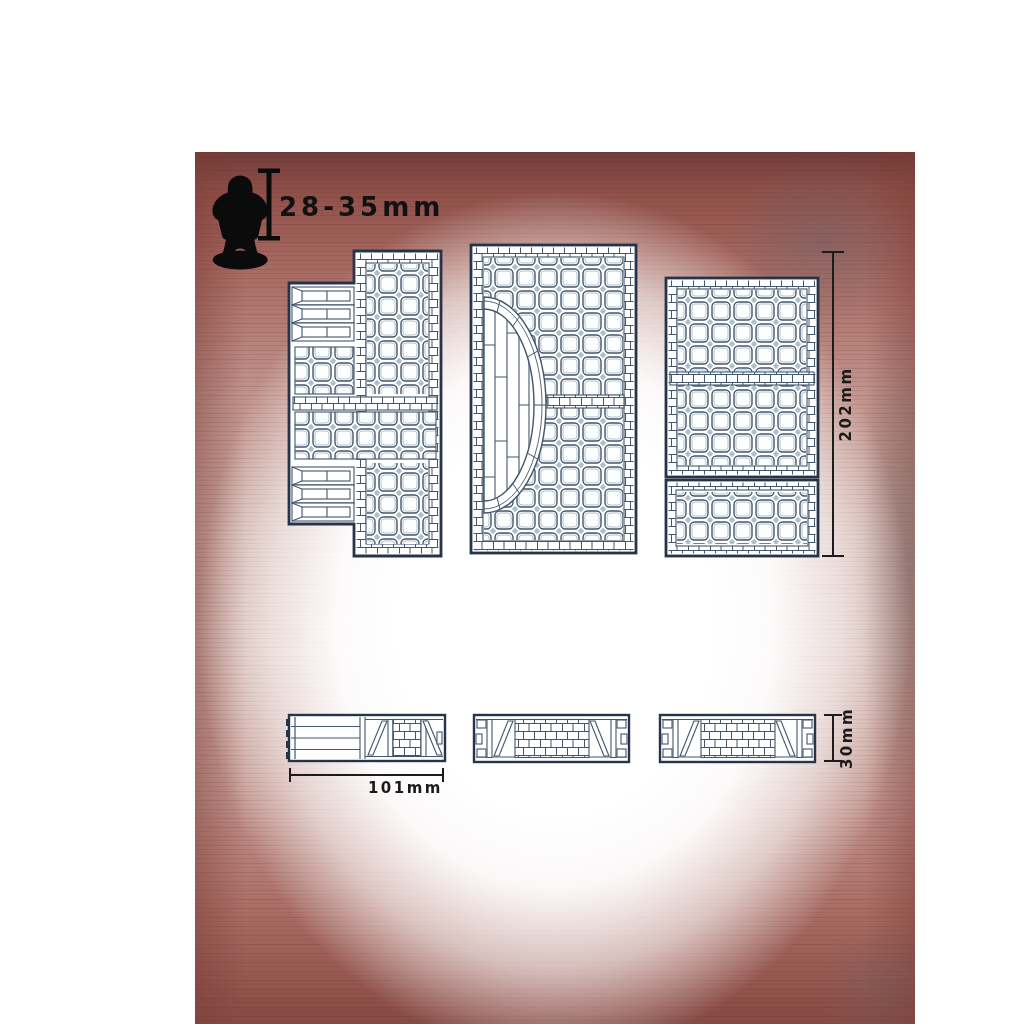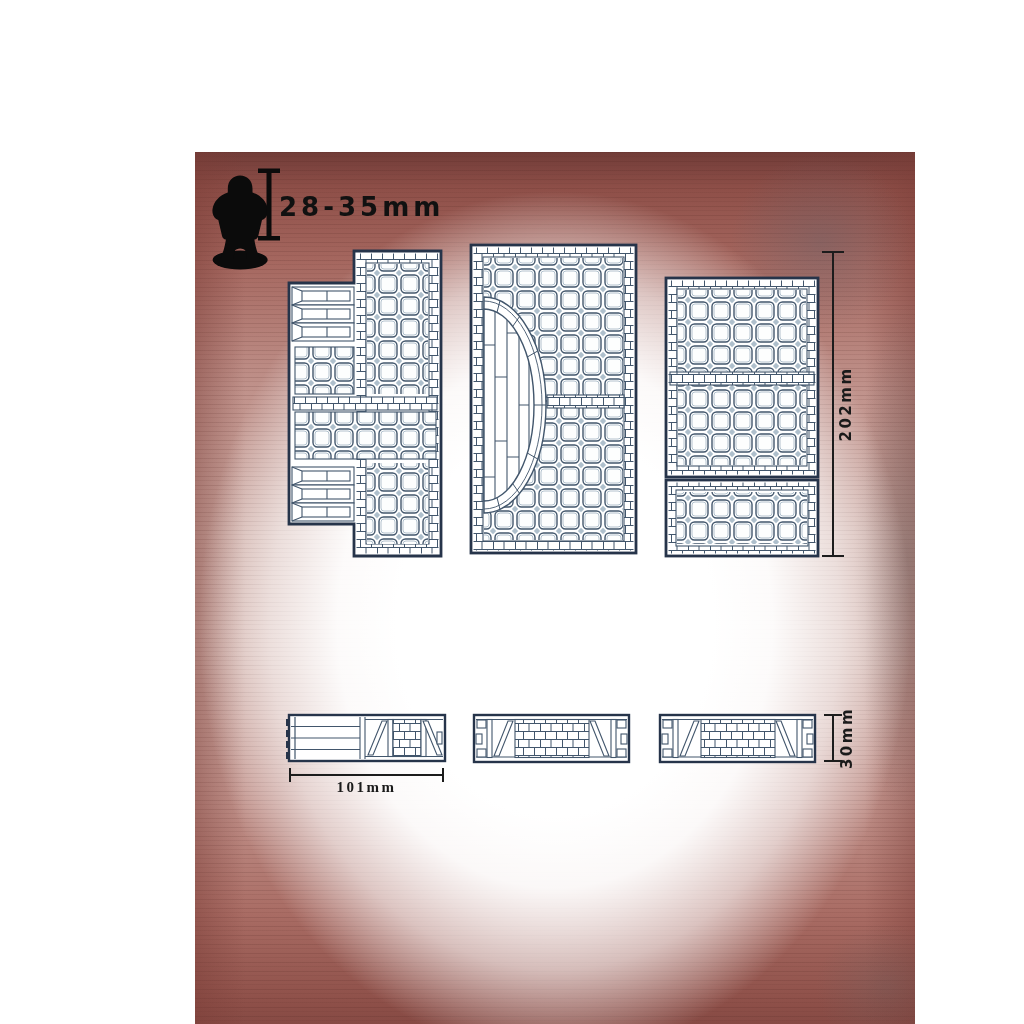--- a/index.html
+++ b/index.html
@@ -14,21 +14,21 @@
       linear-gradient(90deg, rgba(122,60,54,.45) 0%, rgba(122,60,54,0) 7%, rgba(122,60,54,0) 93%, rgba(122,60,54,.45) 100%),
       repeating-linear-gradient(180deg, rgba(70,30,26,.14) 0 1px, rgba(0,0,0,0) 1px 4px, rgba(90,45,40,.10) 4px 5px, rgba(0,0,0,0) 5px 9px),
       linear-gradient(180deg, #713c38 0%, #8e4f48 4%, #a5675f 12%, #c0928b 26%, #cfada6 42%, #d2b1aa 55%, #c49790 70%, #a96c64 84%, #8d4f48 94%, #7a423d 100%);
     margin-left: 43px;
   }
   .art{position:absolute;left:0;top:0;width:720px;height:720px;}
   .label{position:absolute;color:#111;font-weight:bold;}
   .scale-label{left:84px;top:40px;font-size:26px;letter-spacing:4px;}
   .dim{position:absolute;color:#1a1a1a;font-weight:bold;font-size:15px;letter-spacing:2.5px;white-space:nowrap;}
   .dim-202{left:651px;top:252px;transform:translate(-50%,-50%) rotate(-90deg);}
-  .dim-101{left:95px;top:627px;width:153px;text-align:center;font-family:Liberation Serif, serif;}
+  .dim-101{left:95px;top:627px;width:153px;text-align:right;}
   .dim-30{left:652px;top:586px;transform:translate(-50%,-50%) rotate(-90deg);}
 </style>
 </head>
 <body>
 
 <div class="photo">
 
   <svg class="art" viewBox="0 0 720 720">
     <defs>
 

